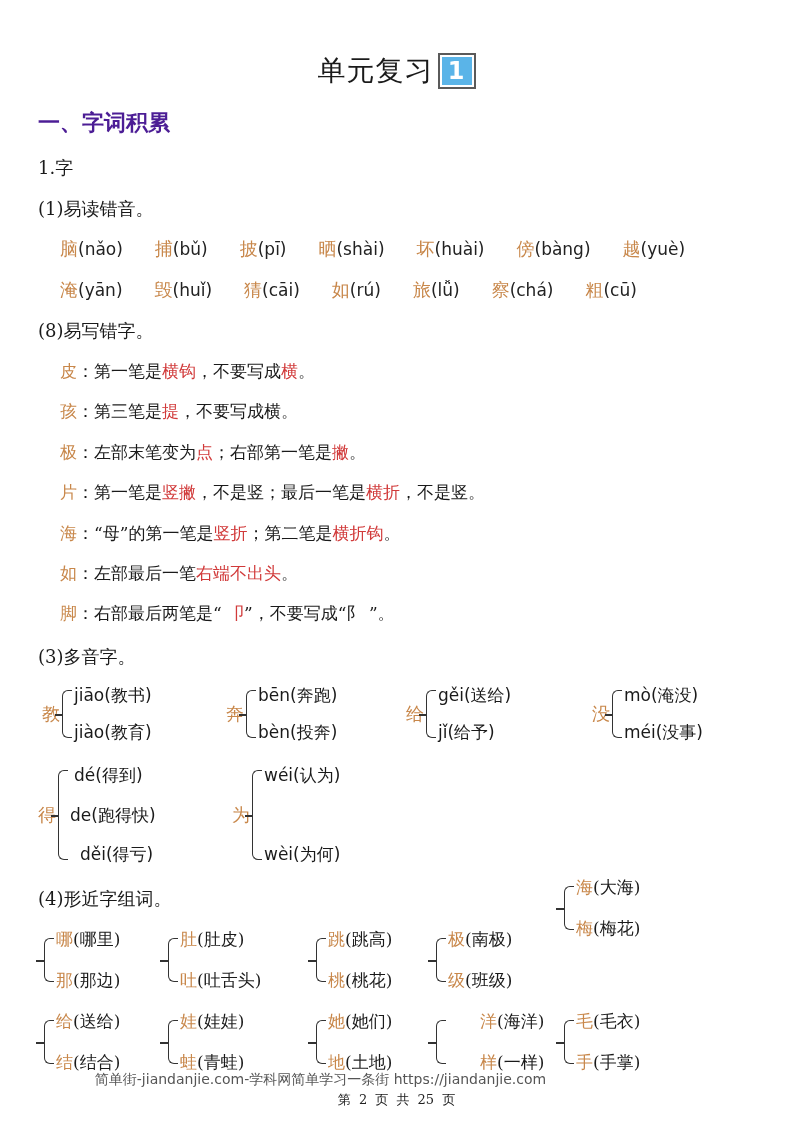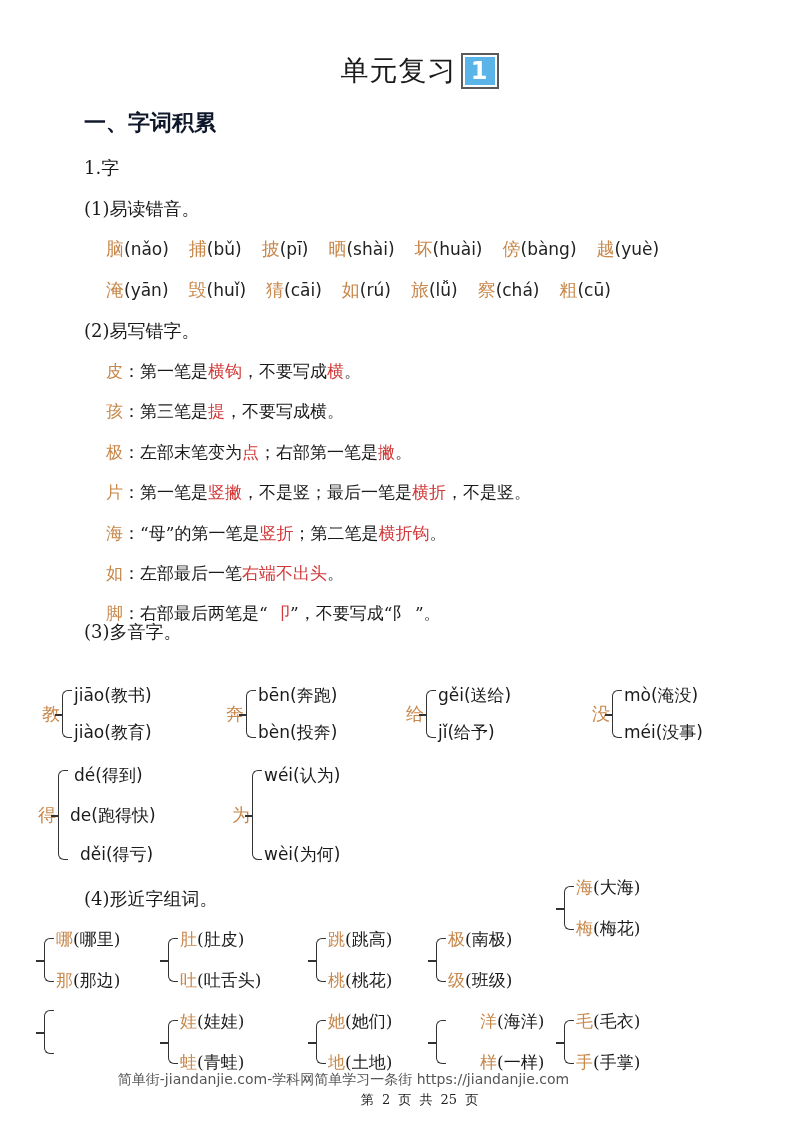--- a/index.html
+++ b/index.html
@@ -1,39 +1,39 @@
 <!DOCTYPE html>
 <html><head>
 <meta charset="utf-8">
 <style>
   * { box-sizing: border-box; margin: 0; padding: 0; }
   body {
     width: 793px; height: 1122px; background: #ffffff; position: relative; overflow: hidden;
     font-family: "DejaVu Serif", "Liberation Serif", serif; color: #1a1a1a;
   }
-  .abs { position: absolute; padding-left: 46px; }
+  .abs { position: absolute; }
   .title {
     left: 0; width: 793px; top: 52px; text-align: center; font-size: 28px; letter-spacing: 1px;
     display: flex; justify-content: center; align-items: center; gap: 4px;
   }
   .unit-badge {
     display: inline-block; width: 38px; height: 36px; border: 2px solid #5a5a5a; padding: 2px;
     background: #fff;
   }
   .unit-badge span {
     display: flex; width: 100%; height: 100%; background: #5ab4e8; color: #fff;
     align-items: center; justify-content: center; font-family: "DejaVu Sans", sans-serif;
     font-size: 24px; font-weight: bold;
   }
-  .section-title { left: 38px; top: 108px; font-size: 22px; font-weight: bold; color: #0f172a; font-family: "DejaVu Sans", sans-serif; }
+  .section-title { left: 38px; top: 108px; font-size: 22px; font-weight: bold; color: #4c1d95; font-family: "DejaVu Sans", sans-serif; }
   .sub { font-size: 18px; }
   .orange { color: #c8874a; }
   .red { color: #d13a3a; }
   .pinyin { font-family: "DejaVu Sans", sans-serif; font-size: 17px; color: #222; }
-  .row { display: flex; gap: 0; font-size: 18px; }
+  .row { display: flex; gap: 12px; font-size: 18px; }
   .row .item { margin-right: 20px; white-space: nowrap; }
   .note { font-size: 17px; white-space: nowrap; }
 
   .poly { position: absolute; display: flex; align-items: center; }
   .poly .head { font-size: 18px; color: #c8874a; margin-right: 2px; }
   .poly .brace { width: 10px; border: 1.5px solid #333; border-right: none; border-radius: 6px 0 0 6px; position: relative; margin-right: 2px; }
   .poly .brace::before {
     content: ""; position: absolute; left: -8px; top: 50%; width: 7px; height: 1.5px; background: #333;
   }
   .poly .lines { display: flex; flex-direction: column; justify-content: space-between; }
@@ -73,21 +73,21 @@
 <div class="abs row" style="left:60px; top:278px;">
   <span class="item"><span class="orange">淹</span><span class="pinyin">(yān)</span></span>
   <span class="item"><span class="orange">毁</span><span class="pinyin">(huǐ)</span></span>
   <span class="item"><span class="orange">猜</span><span class="pinyin">(cāi)</span></span>
   <span class="item"><span class="orange">如</span><span class="pinyin">(rú)</span></span>
   <span class="item"><span class="orange">旅</span><span class="pinyin">(lǚ)</span></span>
   <span class="item"><span class="orange">察</span><span class="pinyin">(chá)</span></span>
   <span class="item"><span class="orange">粗</span><span class="pinyin">(cū)</span></span>
 </div>
 
-<div class="abs sub" style="left:38px; top:319px;">(2)易写错字。</div>
+<div class="abs sub" style="left:38px; top:319px;">(8)易写错字。</div>
 
 <div class="abs note" style="left:60px; top:360px;">
   <span class="orange">皮</span><span>：第一笔是</span><span class="red">横钩</span><span>，不要写成</span><span class="red">横</span><span>。</span>
 </div>
 <div class="abs note" style="left:60px; top:400px;">
   <span class="orange">孩</span><span>：第三笔是</span><span class="red">提</span><span>，不要写成横。</span>
 </div>
 <div class="abs note" style="left:60px; top:441px;">
   <span class="orange">极</span><span>：左部末笔变为</span><span class="red">点</span><span>；右部第一笔是</span><span class="red">撇</span><span>。</span>
 </div>
@@ -97,21 +97,21 @@
 <div class="abs note" style="left:60px; top:522px;">
   <span class="orange">海</span><span>：“母”的第一笔是</span><span class="red">竖折</span><span>；第二笔是</span><span class="red">横折钩</span><span>。</span>
 </div>
 <div class="abs note" style="left:60px; top:562px;">
   <span class="orange">如</span><span>：左部最后一笔</span><span class="red">右端不出头</span><span>。</span>
 </div>
 <div class="abs note" style="left:60px; top:602px;">
   <span class="orange">脚</span><span>：右部最后两笔是“ </span><span class="red">卩</span><span>”，不要写成“阝 ”。</span>
 </div>
 
-<div class="abs sub" style="left:38px; top:620px;">(3)多音字。</div>
+<div class="abs sub" style="left:38px; top:645px;">(3)多音字。</div>
 
 <div class="poly" style="left:42px; top:684px;">
   <span class="head">教</span>
   <span class="brace" style="height:48px;"></span>
   <div class="lines" style="height:60px;">
       <div>jiāo(教书)</div>
       <div>jiào(教育)</div>
     </div>
 </div>
 <div class="poly" style="left:226px; top:684px;">
@@ -189,20 +189,24 @@
 <div class="sim" style="left:556px; top:876px;">
   <span class="brace"></span>
   <div class="lines">
       <div><span class="orange">海</span><span>(大海)</span></div>
       <div><span class="orange">梅</span><span>(梅花)</span></div>
     </div>
 </div>
 
 <div class="sim" style="left:36px; top:1010px;">
   <span class="brace"></span>
+  <div class="lines">
+      <div><span class="orange">给</span><span>(送给)</span></div>
+      <div><span class="orange">结</span><span>(结合)</span></div>
+    </div>
 </div>
 <div class="sim" style="left:160px; top:1010px;">
   <span class="brace"></span>
   <div class="lines">
       <div><span class="orange">娃</span><span>(娃娃)</span></div>
       <div><span class="orange">蛙</span><span>(青蛙)</span></div>
     </div>
 </div>
 <div class="sim" style="left:308px; top:1010px;">
   <span class="brace"></span>

